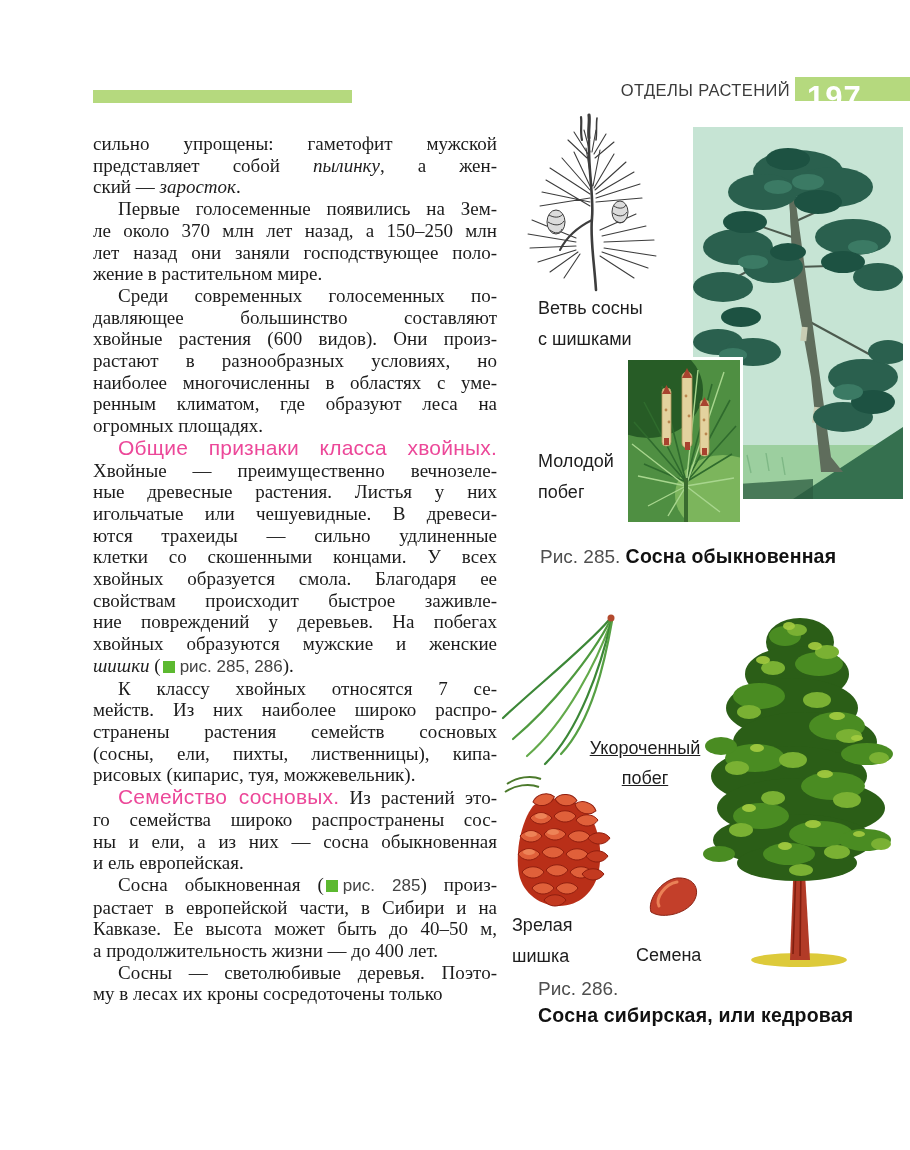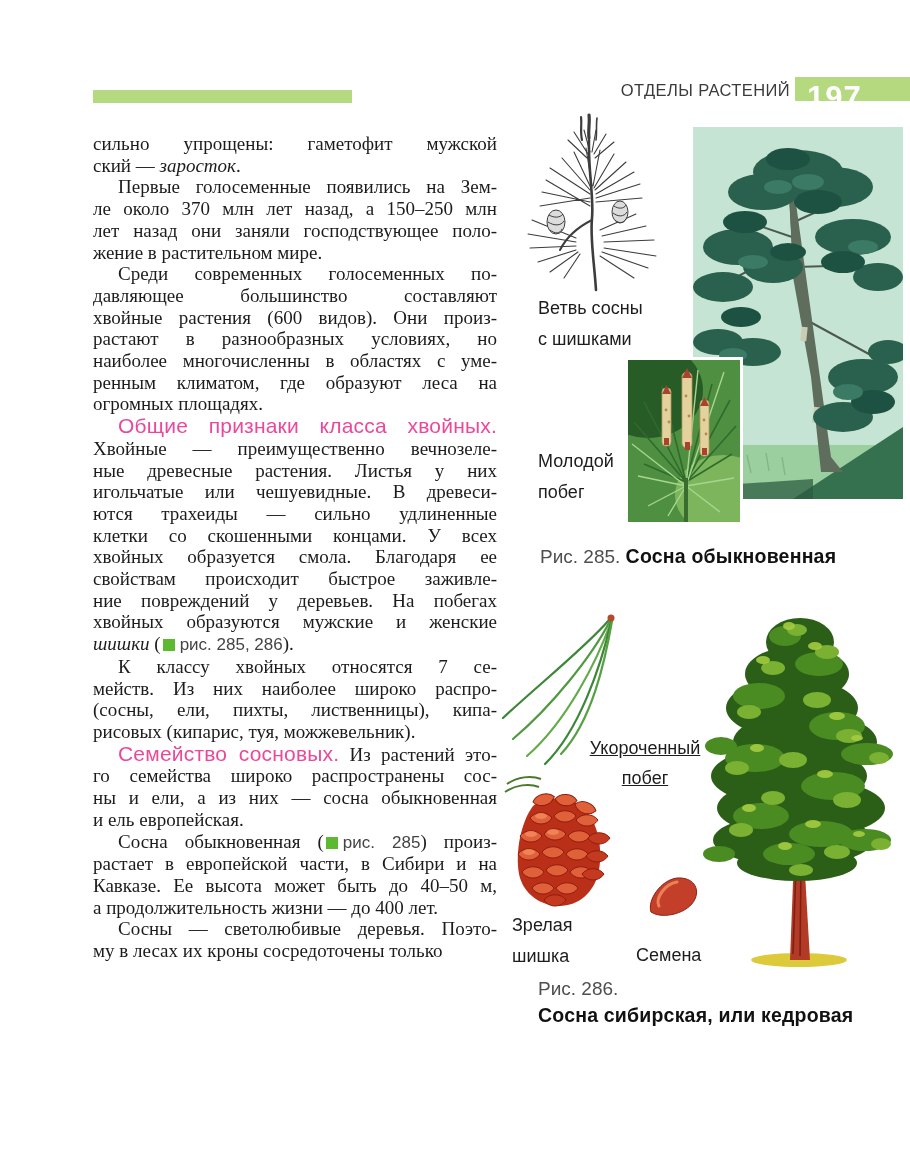--- a/index.html
+++ b/index.html
@@ -37,20 +37,21 @@
 <body>
 
 <div class="abs green-bar"></div>
 <div class="abs hdr-title">ОТДЕЛЫ РАСТЕНИЙ</div>
 <div class="abs page-box">
   <span>197</span>
 </div>
 
 <div class="abs text-col">
     <div class="tl"><span class="tn">сильно упрощены: гаметофит мужской</span></div>
+    <div class="tl"><span class="tn">представляет собой </span><span class="ti">пылинку</span><span class="tn">, а жен-</span></div>
     <div class="tl last"><span class="tn">ский — </span><span class="ti">заросток</span><span class="tn">.</span></div>
     <div class="tl ind"><span class="tn">Первые голосеменные появились на Зем-</span></div>
     <div class="tl"><span class="tn">ле около 370 млн лет назад, а 150–250 млн</span></div>
     <div class="tl"><span class="tn">лет назад они заняли господствующее поло-</span></div>
     <div class="tl last"><span class="tn">жение в растительном мире.</span></div>
     <div class="tl ind"><span class="tn">Среди современных голосеменных по-</span></div>
     <div class="tl"><span class="tn">давляющее большинство составляют</span></div>
     <div class="tl"><span class="tn">хвойные растения (600 видов). Они произ-</span></div>
     <div class="tl"><span class="tn">растают в разнообразных условиях, но</span></div>
     <div class="tl"><span class="tn">наиболее многочисленны в областях с уме-</span></div>
@@ -62,20 +63,21 @@
     <div class="tl"><span class="tn">игольчатые или чешуевидные. В древеси-</span></div>
     <div class="tl"><span class="tn">ются трахеиды — сильно удлиненные</span></div>
     <div class="tl"><span class="tn">клетки со скошенными концами. У всех</span></div>
     <div class="tl"><span class="tn">хвойных образуется смола. Благодаря ее</span></div>
     <div class="tl"><span class="tn">свойствам происходит быстрое заживле-</span></div>
     <div class="tl"><span class="tn">ние повреждений у деревьев. На побегах</span></div>
     <div class="tl"><span class="tn">хвойных образуются мужские и женские</span></div>
     <div class="tl last"><span class="ti">шишки</span><span class="tn"> (</span><span class="refsq"></span><span class="tr">рис. 285, 286</span><span class="tn">).</span></div>
     <div class="tl ind"><span class="tn">К классу хвойных относятся 7 се-</span></div>
     <div class="tl"><span class="tn">мейств. Из них наиболее широко распро-</span></div>
+    <div class="tl"><span class="tn">странены растения семейств сосновых</span></div>
     <div class="tl"><span class="tn">(сосны, ели, пихты, лиственницы), кипа-</span></div>
     <div class="tl last"><span class="tn">рисовых (кипарис, туя, можжевельник).</span></div>
     <div class="tl ind"><span class="tb">Семейство сосновых.</span><span class="tn"> Из растений это-</span></div>
     <div class="tl"><span class="tn">го семейства широко распространены сос-</span></div>
     <div class="tl"><span class="tn">ны и ели, а из них — сосна обыкновенная</span></div>
     <div class="tl last"><span class="tn">и ель европейская.</span></div>
     <div class="tl ind"><span class="tn">Сосна обыкновенная (</span><span class="refsq"></span><span class="tr">рис. 285</span><span class="tn">) произ-</span></div>
     <div class="tl"><span class="tn">растает в европейской части, в Сибири и на</span></div>
     <div class="tl"><span class="tn">Кавказе. Ее высота может быть до 40–50 м,</span></div>
     <div class="tl last"><span class="tn">а продолжительность жизни — до 400 лет.</span></div>

